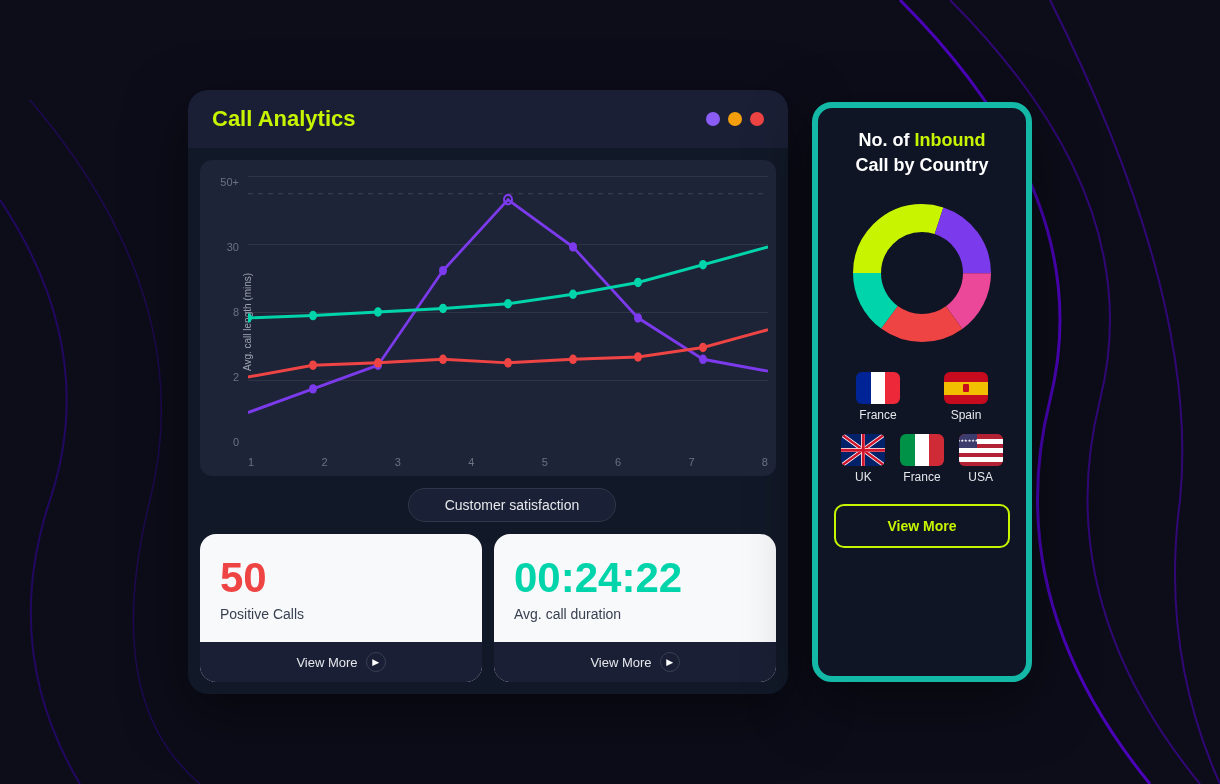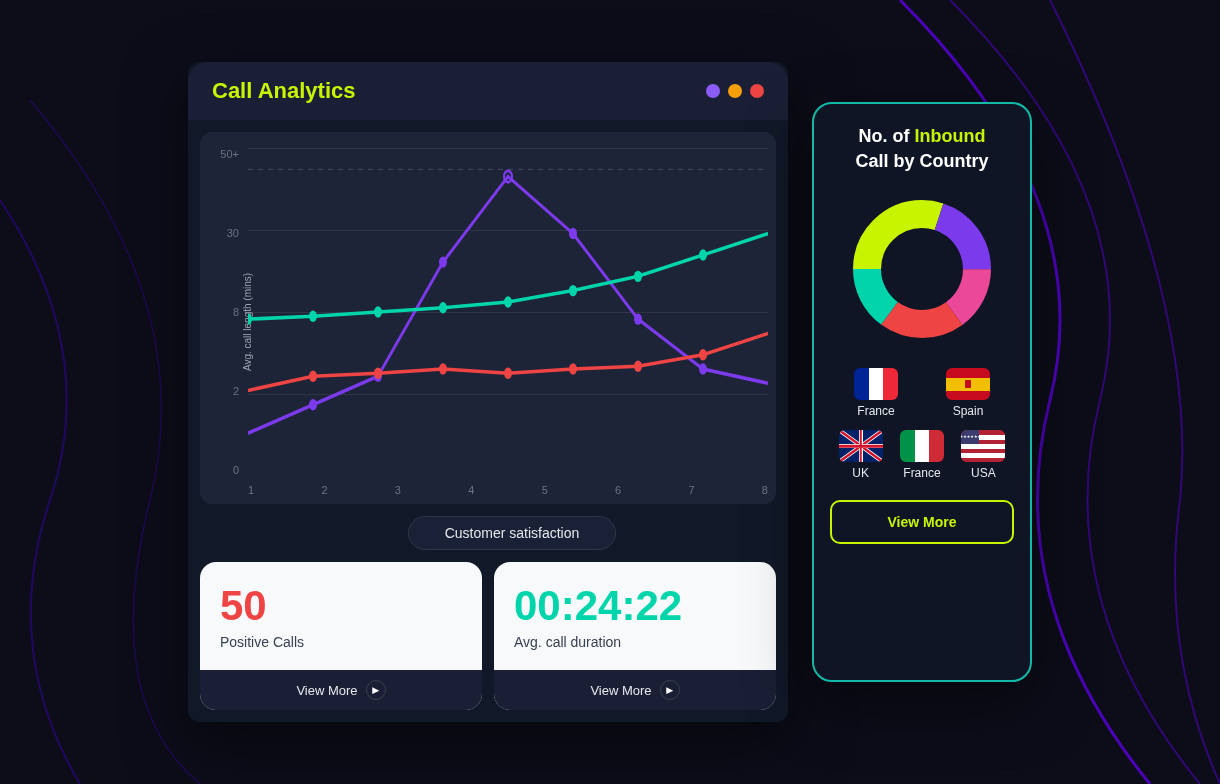--- a/index.html
+++ b/index.html
@@ -29,21 +29,21 @@
       height: 100%;
       display: flex;
       align-items: center;
       justify-content: center;
       gap: 24px;
     }
 
     
     .analytics-card {
       background: #111827;
-      border-radius: 12px;
+      border-radius: 20px;
       padding: 0;
       width: 600px;
       box-shadow: 0 20px 60px rgba(0,0,0,0.5);
       overflow: hidden;
     }
 
     .analytics-header {
       background: #1a1f35;
       padding: 16px 24px;
       display: flex;
@@ -76,21 +76,21 @@
     .wc-dot.purple { background: #8b5cf6; }
     .wc-dot.orange { background: #f59e0b; }
     .wc-dot.red { background: #ef4444; }
 
     .chart-area {
       background: #1e2438;
       margin: 12px;
       border-radius: 12px;
       padding: 16px 8px 8px 8px;
       position: relative;
-      height: 372px;
+      height: 316px;
     }
 
     
     .y-axis {
       position: absolute;
       left: 0;
       top: 0;
       bottom: 20px;
       width: 35px;
       display: flex;
@@ -162,21 +162,21 @@
       display: flex;
       align-items: center;
       justify-content: center;
       color: white;
       font-size: 9px;
     }
 
     
     .country-panel {
       background: #0f1525;
-      border: 2px solid #14b8a6;
+      border: 6px solid #14b8a6;
       border-radius: 20px;
       width: 220px;
       padding: 20px 16px;
       box-shadow: 0 20px 60px rgba(0,0,0,0.5);
       display: flex;
       flex-direction: column;
       align-items: center;
       min-height: 580px;
     }
 

